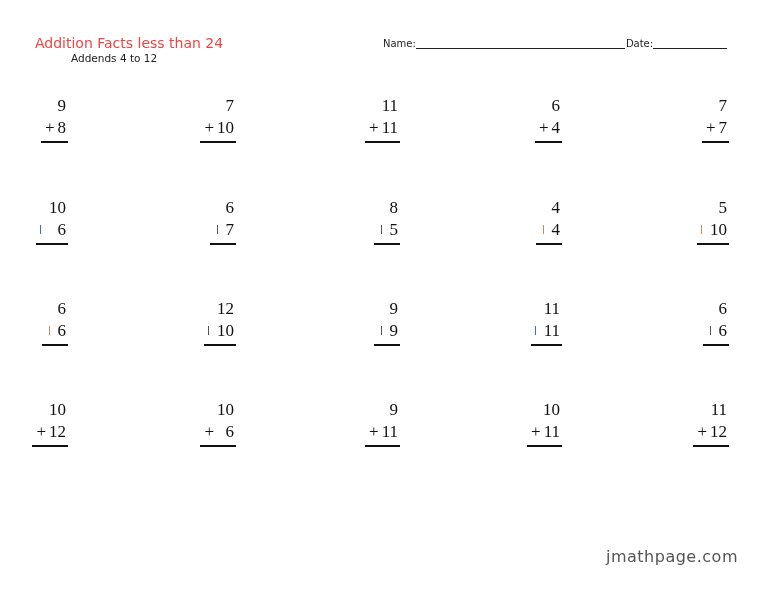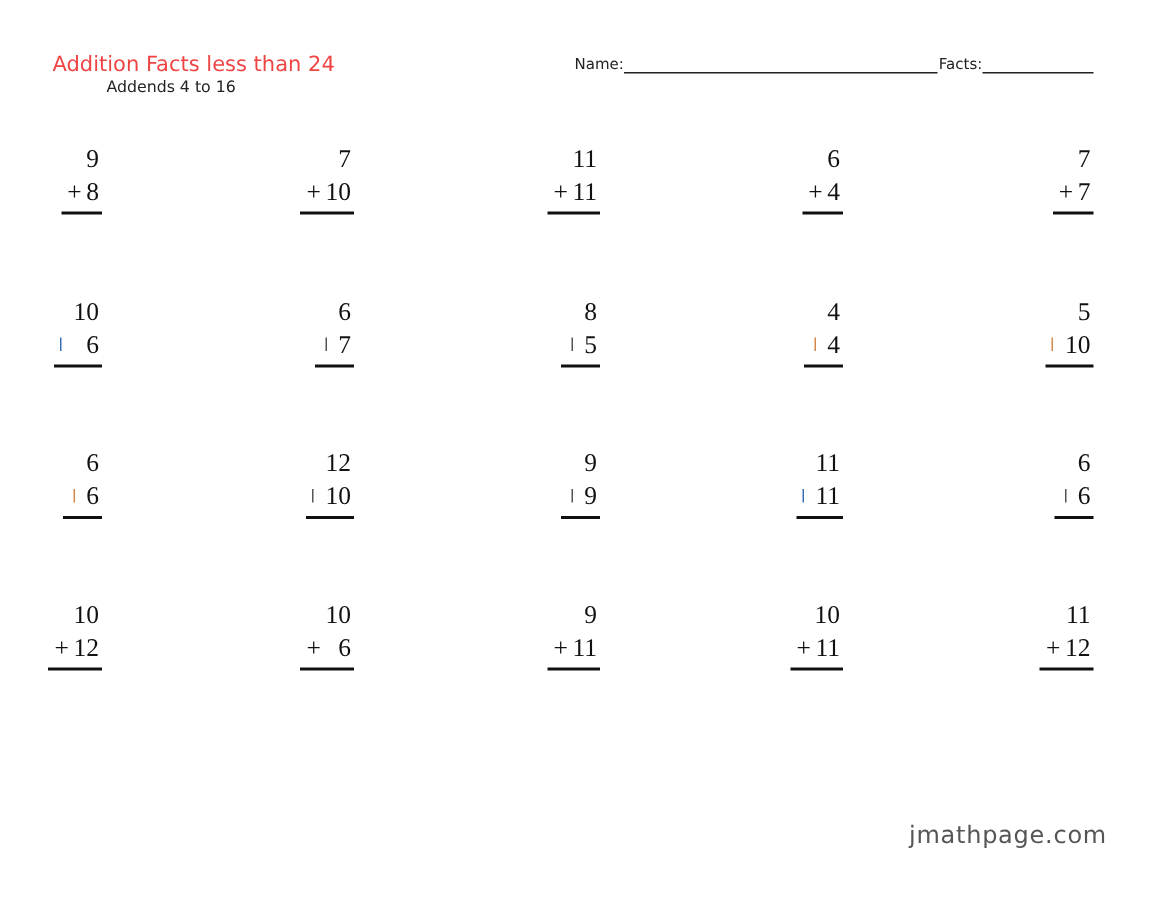--- a/index.html
+++ b/index.html
@@ -40,26 +40,26 @@
   }
   .footer {
     position:absolute; left:606px; top:547px;
     font-family:"DejaVu Sans", sans-serif; font-size:16px; color:#555; letter-spacing:0.5px;
   }
 </style>
 </head>
 <body>
 
 <div class="title">Addition Facts less than 24</div>
-<div class="subtitle">Addends 4 to 16</div>
+<div class="subtitle">Addends 4 to 12</div>
 
 <div class="namebar">
   <span>Name:</span>
   <span class="line name-line"></span>
-  <span>Facts:</span>
+  <span>Date:</span>
   <span class="line date-line"></span>
 </div>
 
 <div id="problems">
     <div class="problem" style="left: 8px; top: 95px;"><span class="top">9</span><span class="bottom"><span class="op">+</span><span>8</span></span></div>
     <div class="problem" style="left: 176px; top: 95px;"><span class="top">7</span><span class="bottom"><span class="op">+</span><span>10</span></span></div>
     <div class="problem" style="left: 340px; top: 95px;"><span class="top">11</span><span class="bottom"><span class="op">+</span><span>11</span></span></div>
     <div class="problem" style="left: 502px; top: 95px;"><span class="top">6</span><span class="bottom"><span class="op">+</span><span>4</span></span></div>
     <div class="problem" style="left: 669px; top: 95px;"><span class="top">7</span><span class="bottom"><span class="op">+</span><span>7</span></span></div>
     <div class="problem" style="left: 8px; top: 197px;"><span class="top">10</span><span class="bottom"><span class="op tick" style="background: rgb(58, 111, 176);">+</span><span>  6</span></span></div>

